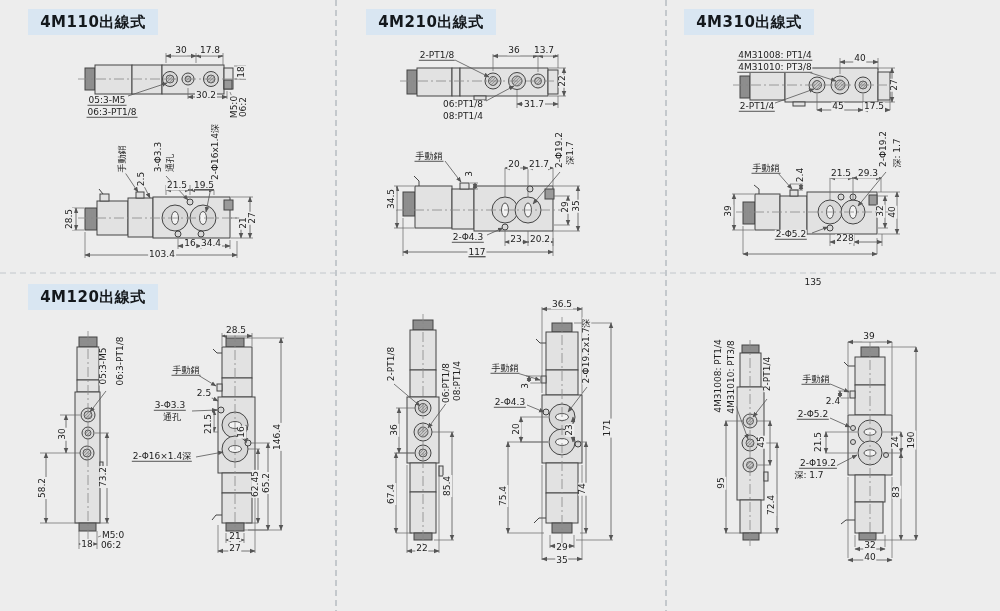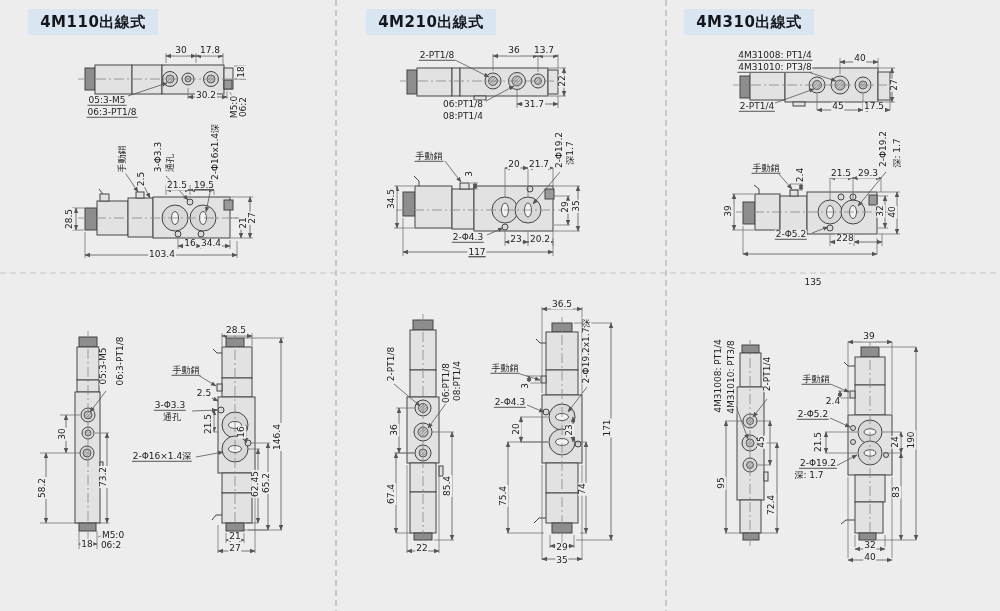--- a/index.html
+++ b/index.html
@@ -425,20 +425,21 @@
         <line class="dma" x1="848" y1="560" x2="892" y2="560"></line>
       <path class="dml" d="M828 383L849 392"></path>
       <path class="dml" d="M830 418L850 427"></path>
       <path class="dml" d="M834 467L857 455"></path>
     </g>
   </svg>
 
   <div class="badge" style="left:28px;top:9px">4M110出線式</div>
   <div class="badge" style="left:366px;top:9px">4M210出線式</div>
   <div class="badge" style="left:684px;top:9px">4M310出線式</div>
+  <div class="badge" style="left:28px;top:284px">4M120出線式</div>
 
   <div id="labels">
       <span class="lbl" style="left: 181px; top: 51px;">30</span>
       <span class="lbl" style="left: 210px; top: 51px;">17.8</span>
       <span class="lbl rot" style="left: 242px; top: 72px;">18</span>
       <span class="lbl" style="left: 206px; top: 96px;">30.2</span>
       <span class="lbl rot" style="left: 235px; top: 107px;">M5:0</span>
       <span class="lbl rot" style="left: 244px; top: 107px;">06:2</span>
       <span class="lbl u" style="left: 107px; top: 101px;">05:3-M5</span>
       <span class="lbl u" style="left: 112px; top: 113px;">06:3-PT1/8</span>

